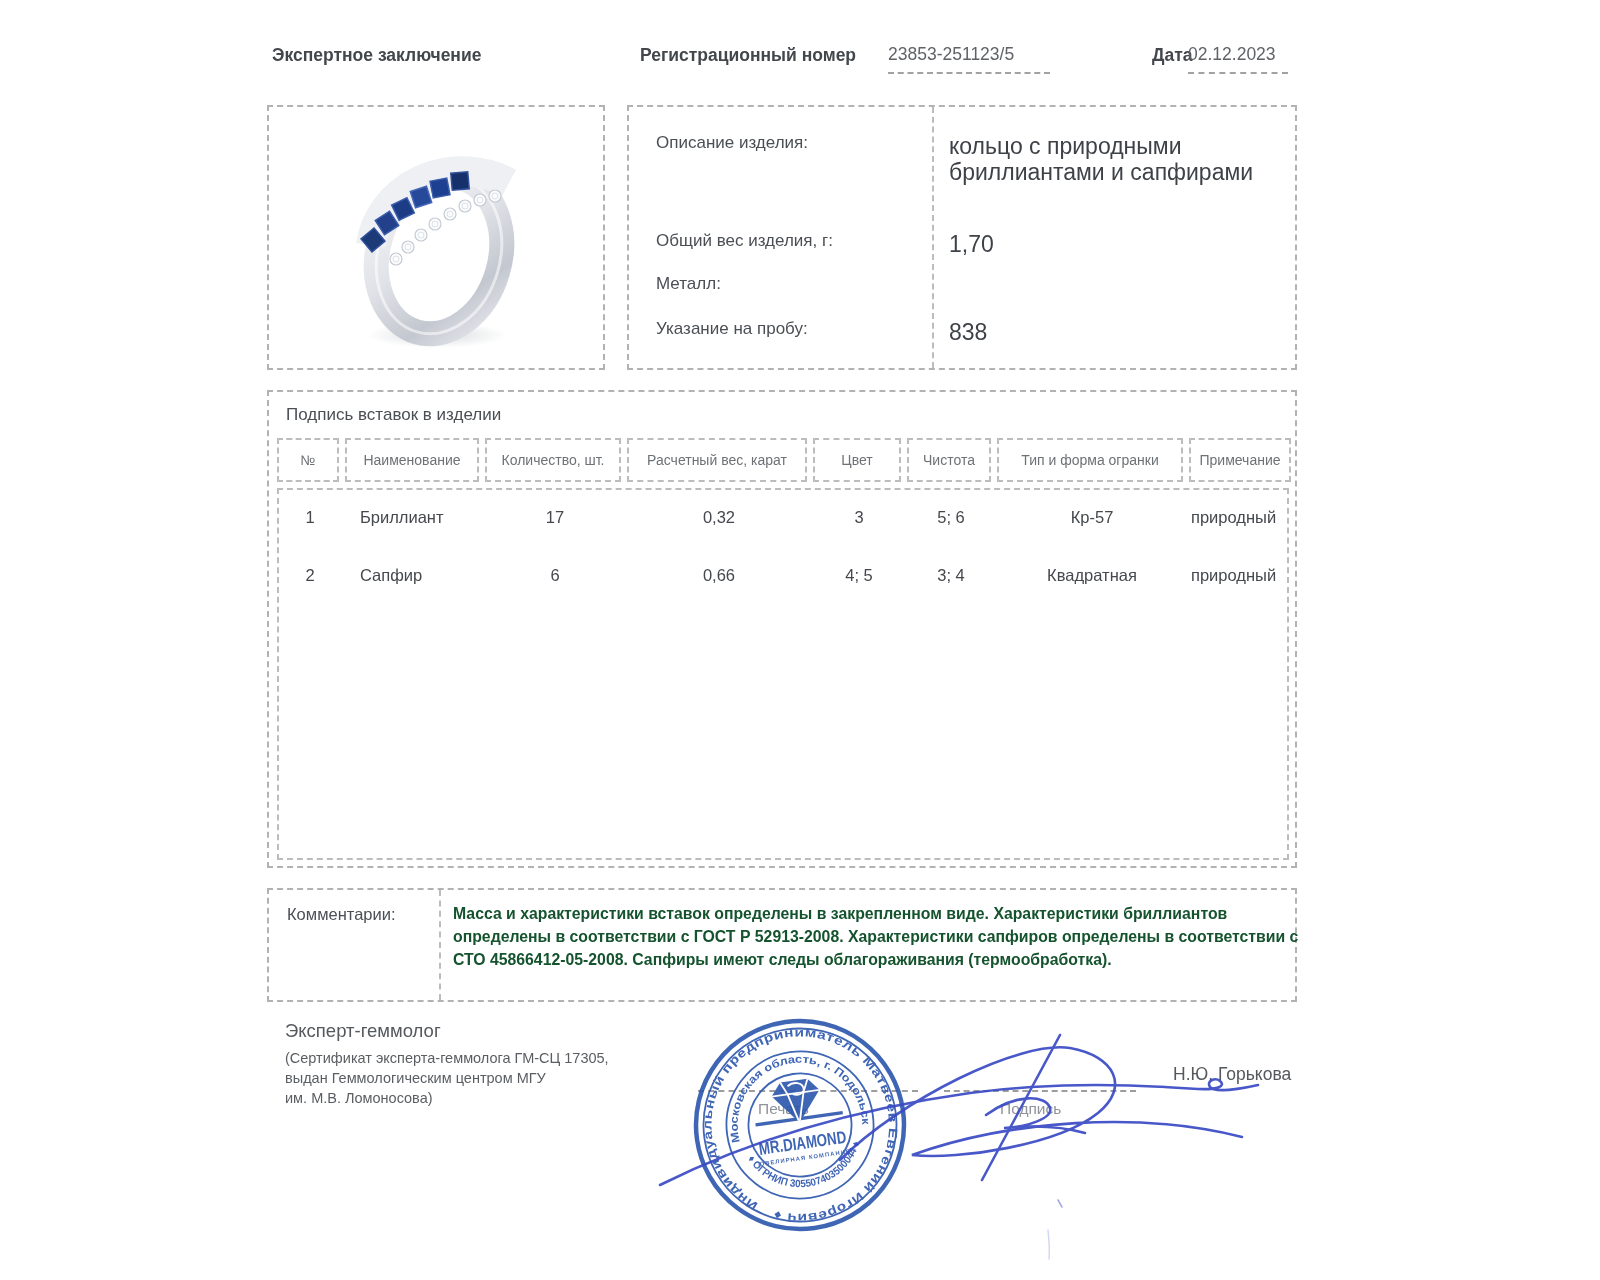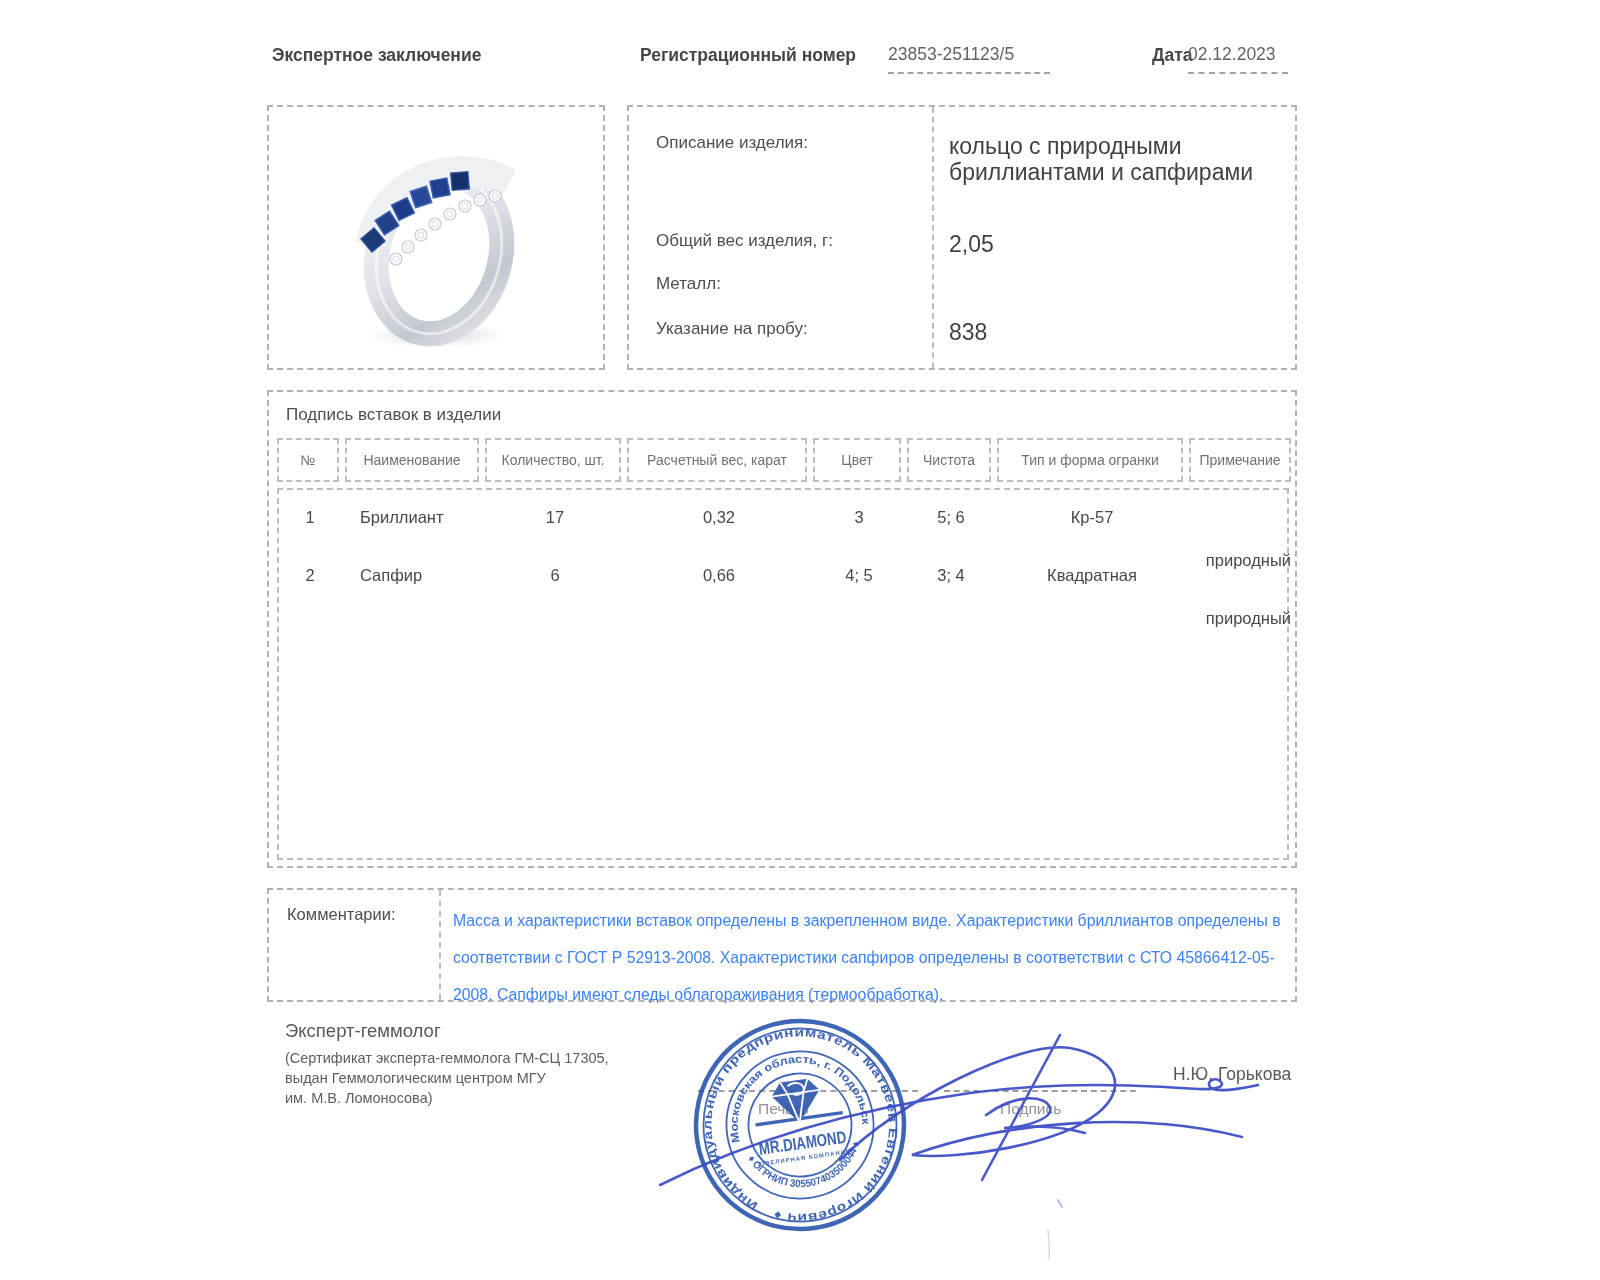--- a/index.html
+++ b/index.html
@@ -37,27 +37,27 @@
                column-gap:6px; }
   .th { border:2px dashed #bcbcbc; height:44px; display:flex; align-items:center;
         justify-content:center; font-size:14px; color:#6e7175; text-align:center; }
   .tbl-body { left:8px; top:96px; width:1012px; height:372px; border:2px dashed #bcbcbc; }
   .tr { position:absolute; left:0; width:1008px; display:grid;
         grid-template-columns:62px 134px 136px 180px 88px 84px 186px 102px;
         column-gap:6px; font-size:16.5px; color:#45484d; }
   .tr-1 { top:18px; } .tr-2 { top:76px; }
   .td { text-align:center; }
   .td-name { text-align:left; padding-left:13px; }
-  .td-note { text-align:right; padding-right:2px;margin-top:43px; }
+  .td-note { text-align:left; padding-right:2px; }
 
   
   .cmt-box   { left:267px; top:888px; width:1030px; height:114px; }
   .cmt-divider { left:170px; top:0; height:100%; border-left:2px dashed #bcbcbc; }
   .cmt-label { left:18px; top:15px; font-size:16.5px; color:#4b4f54; }
-  .cmt-text  { left:184px; top:12px; width:846px; font-size:15.8px; line-height:37px; color:#3b82f6; }
+  .cmt-text  { left:184px; top:12px; width:846px; font-size:15.8px; line-height:23px; color:#14532d;font-weight:bold; }
 
   
   .expert-title { left:285px; top:1020px; font-size:18.5px; color:#55585c; }
   .cert-line    { left:285px; font-size:14.5px; color:#5a5e62; }
   .cert-1 { top:1050px; } .cert-2 { top:1070px; } .cert-3 { top:1090px; }
 
   .stamp-line { left:698px; top:1090px; width:220px; border-top:2px dashed #9d9d9d; z-index:1; }
   .stamp-word { left:758px; top:1100px; font-size:15.5px; color:#909398; z-index:1; }
   .sign-line  { left:944px; top:1090px; width:192px; border-top:2px dashed #9d9d9d; z-index:1; }
   .sign-word  { left:1000px; top:1100px; font-size:15.5px; color:#909398; z-index:1; }
@@ -126,21 +126,21 @@
         </g>
       </g>
     </svg>
   </div>
 
   <div class="abs dbox desc-box">
     <div class="abs desc-divider"></div>
     <div class="abs desc-label" style="top:26px">Описание изделия:</div>
     <div class="abs desc-value" style="top:26px">кольцо с природными бриллиантами и сапфирами</div>
     <div class="abs desc-label" style="top:124px">Общий вес изделия, г:</div>
-    <div class="abs desc-value" style="top:124px">2,05</div>
+    <div class="abs desc-value" style="top:124px">1,70</div>
     <div class="abs desc-label" style="top:167px">Металл:</div>
     <div class="abs desc-label" style="top:212px">Указание на пробу:</div>
     <div class="abs desc-value" style="top:212px">838</div>
   </div>
 
   <div class="abs dbox tbl-box">
     <div class="abs tbl-title">Подпись вставок в изделии</div>
     <div class="abs tbl-head">
       <div class="th">№</div>
       <div class="th">Наименование</div>

